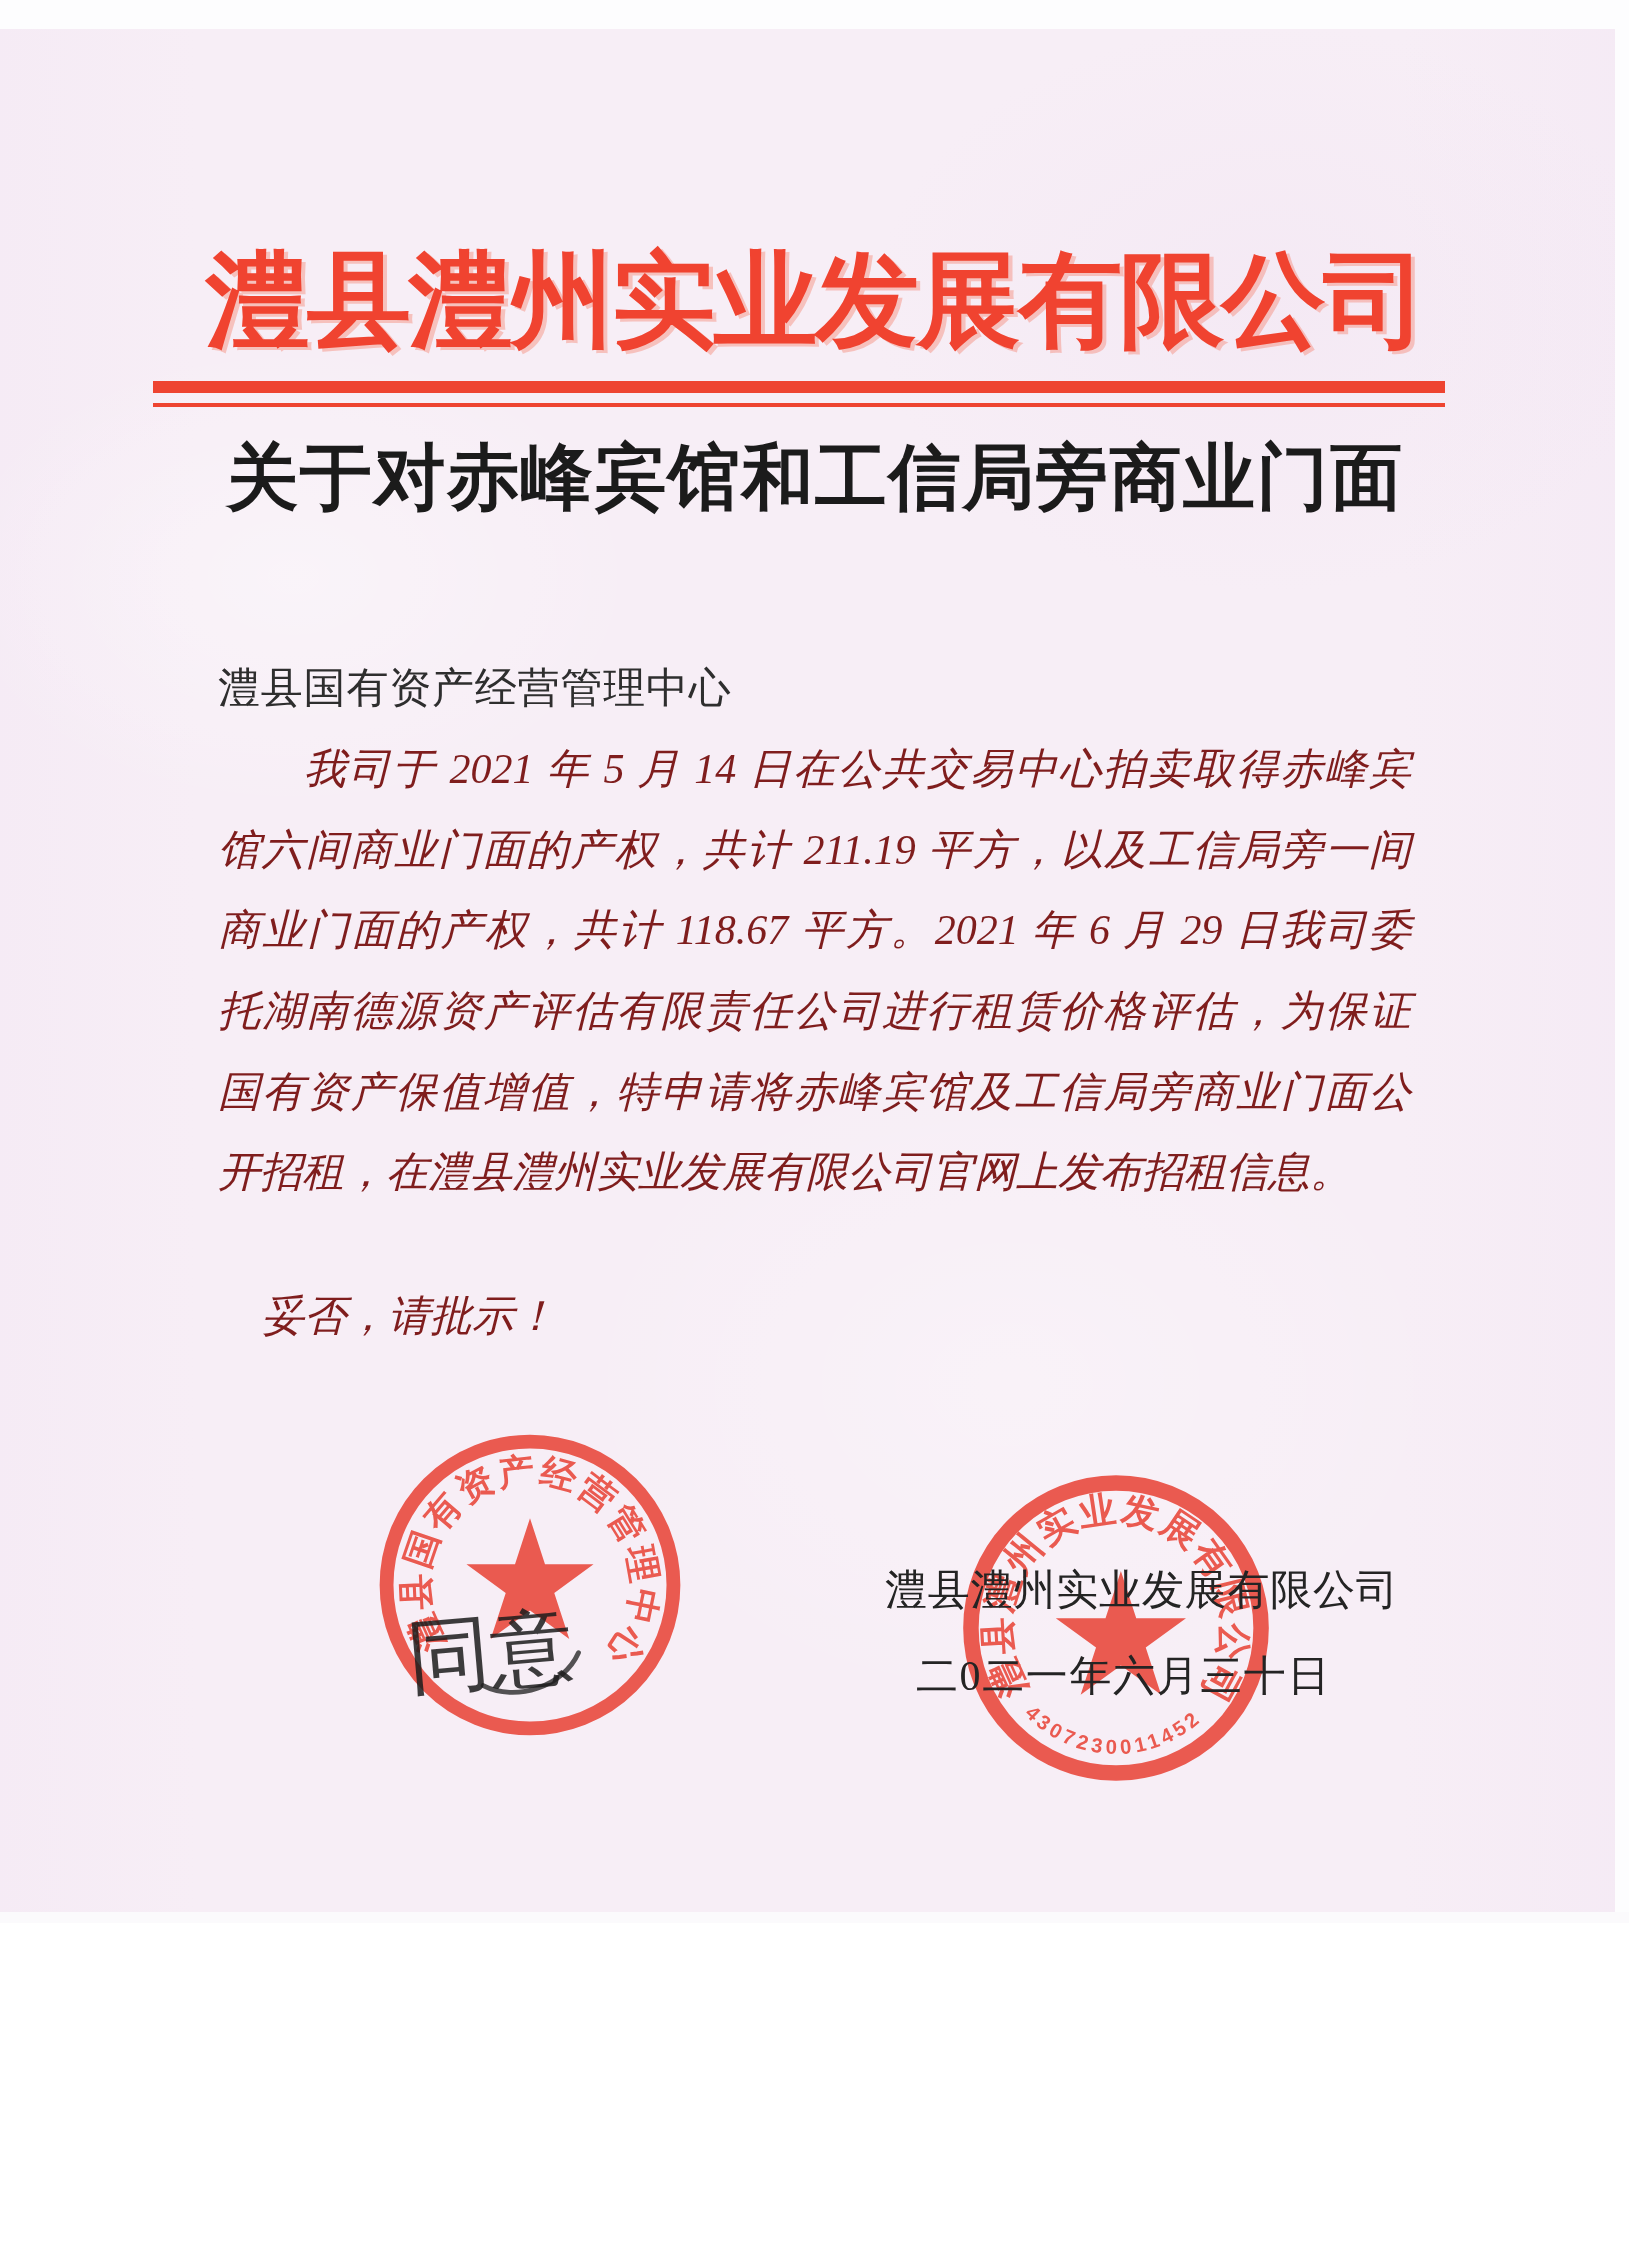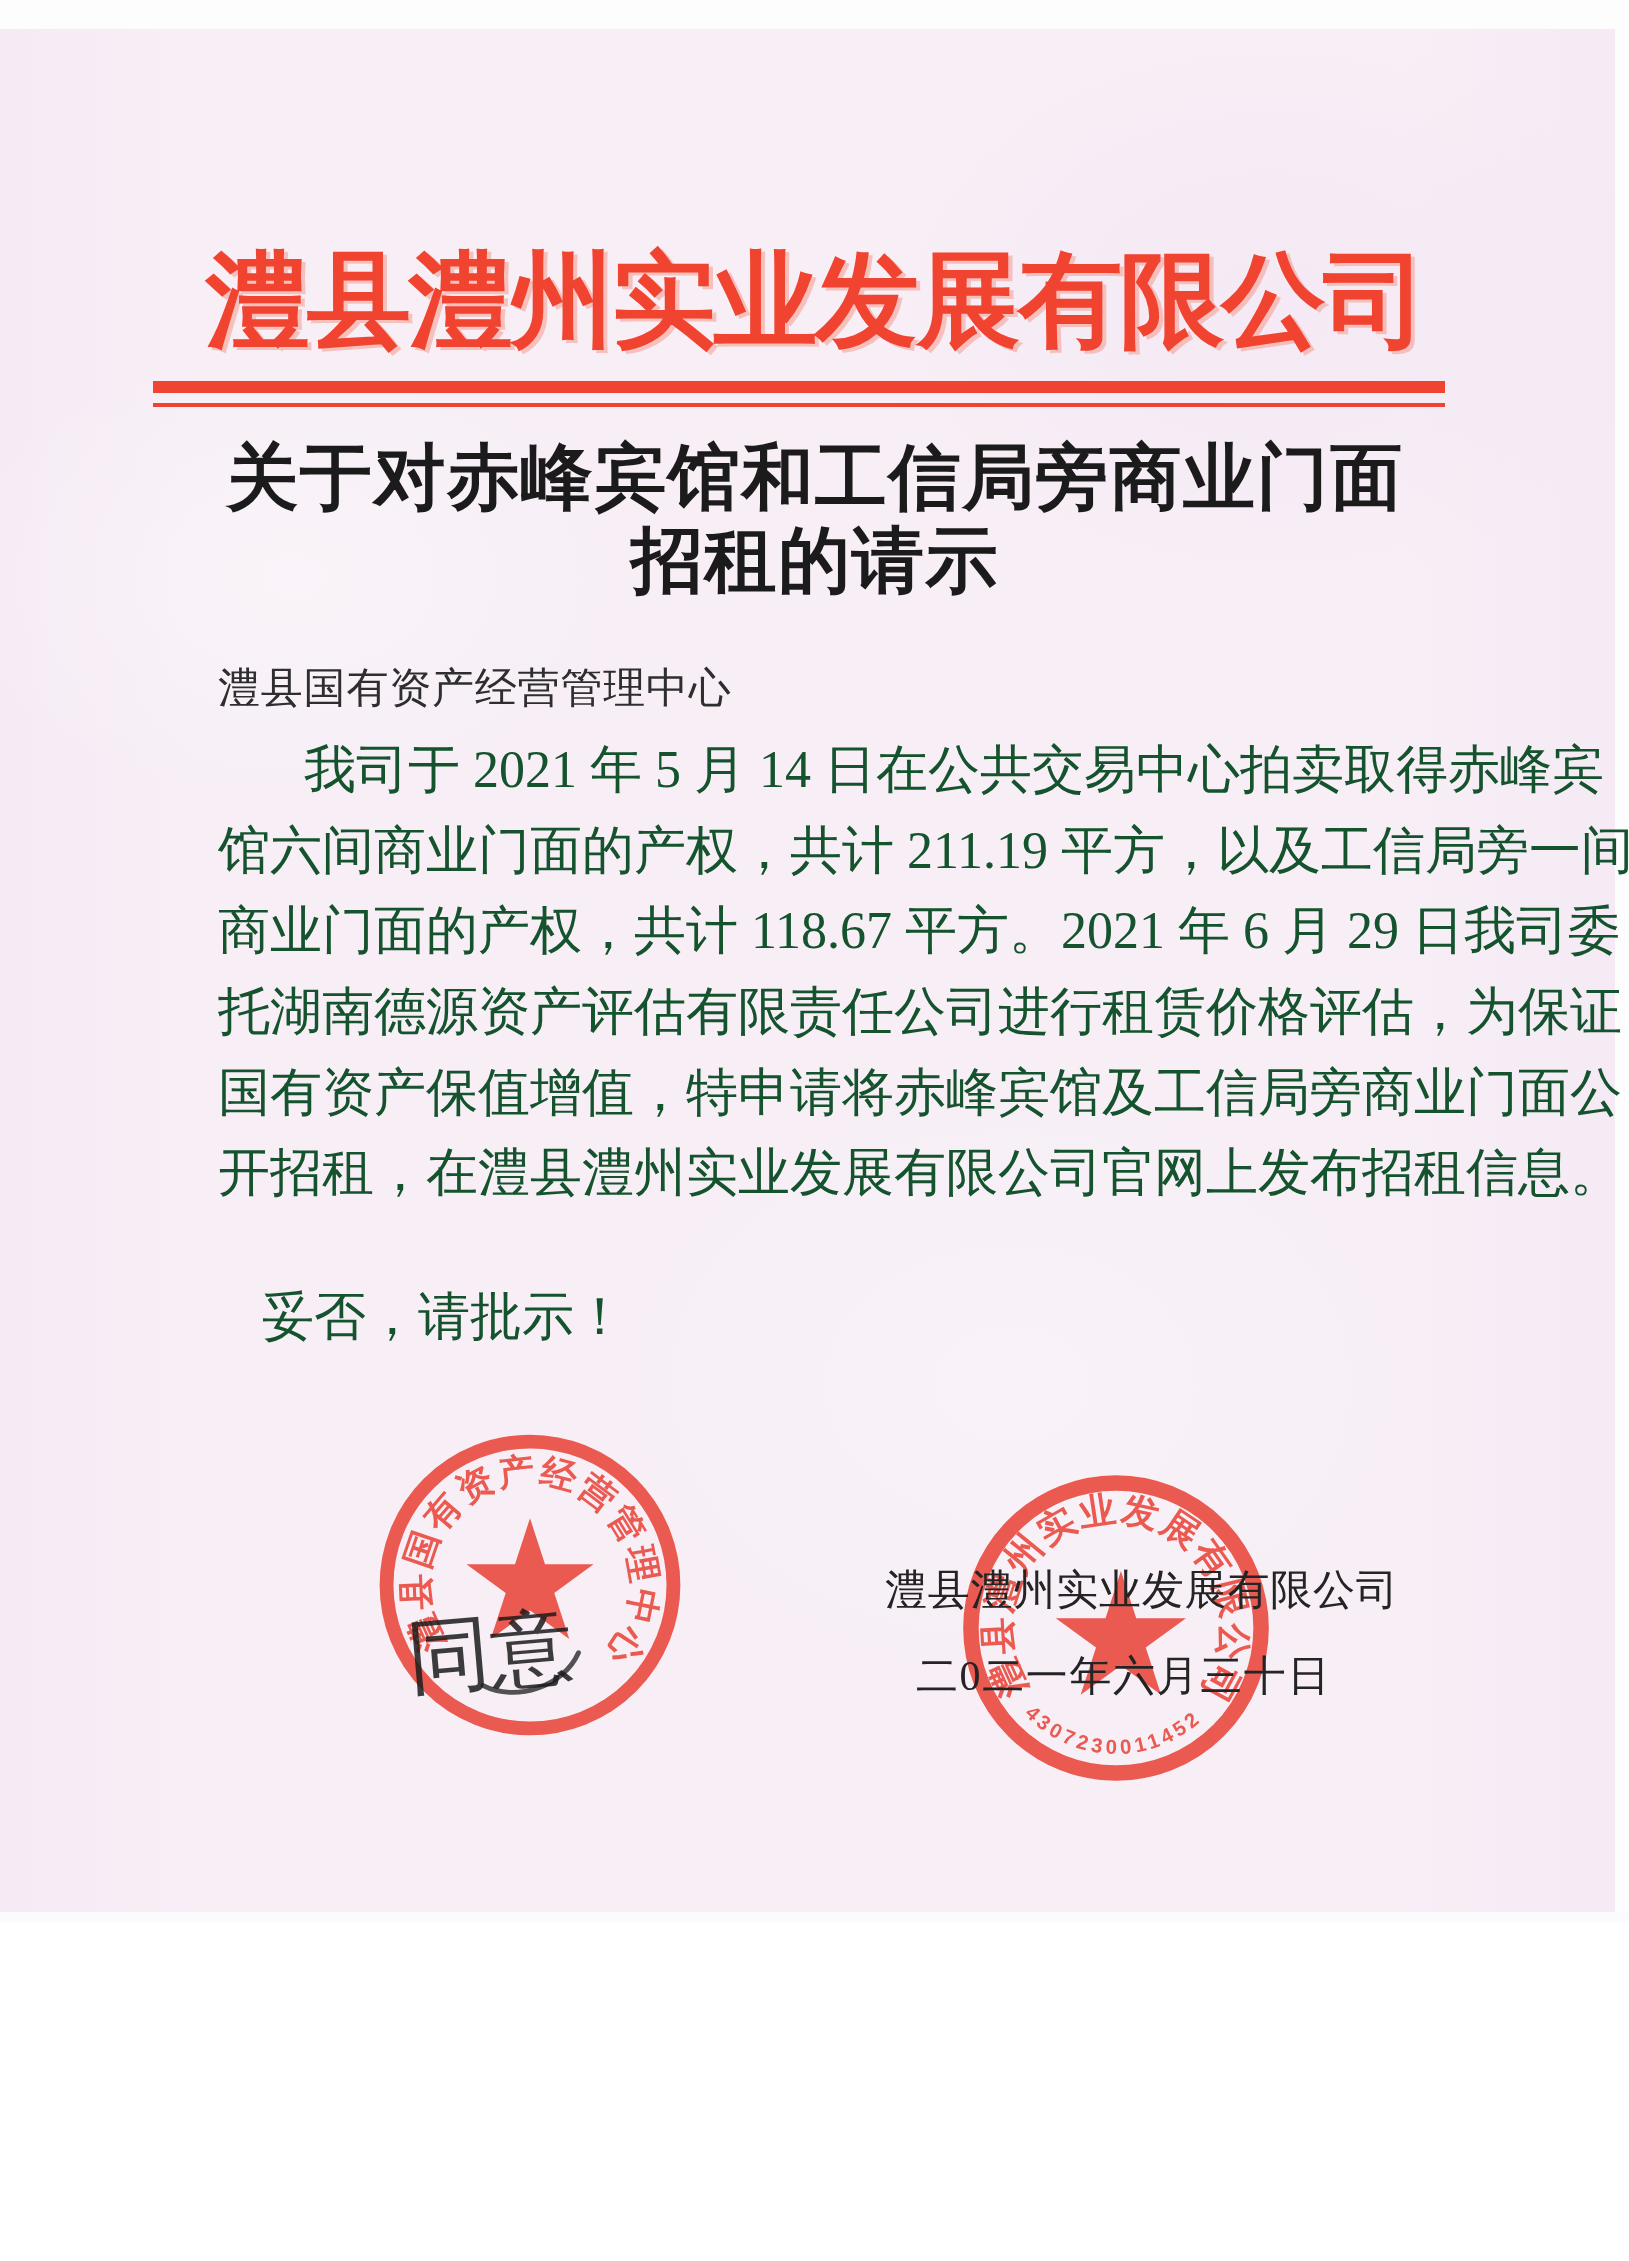--- a/index.html
+++ b/index.html
@@ -37,22 +37,22 @@
     font-weight:700;font-size:72px;line-height:67px;color:#1b1b1b;
     letter-spacing:1.6px;white-space:nowrap;
   }
   #doc-title-1{top:444px;}
   #doc-title-2{top:527px;}
   #salutation{
     position:absolute;left:218px;top:663px;font-size:42px;line-height:51px;
     color:#2e2e2e;white-space:nowrap;letter-spacing:0.8px;
   }
   .body-line{
-    position:absolute;left:218px;width:1193px;font-size:52px;line-height:51px;
-    color:#14532d;text-align:justify;text-align-last:justify;white-space:nowrap;
+    position:absolute;left:218px;width:1193px;font-size:42px;line-height:51px;
+    color:#7f1d1d;text-align:justify;text-align-last:justify;white-space:nowrap;font-style:italic;
   }
   .body-line.natural{text-align:center;text-align-last:left;}
   #line-0{top:744px;padding-left:86px;width:1107px;}
   #line-1{top:825px;}
   #line-2{top:905px;}
   #line-3{top:986px;}
   #line-4{top:1067px;}
   #line-5{top:1147px;}
   #line-6{top:1250px;padding-left:44px;width:1149px;margin-top:41px;}
   .closing{
@@ -74,21 +74,20 @@
   <div id="texture"></div>
   <div id="band-top" class="band"></div>
   <div id="band-right" class="band"></div>
   <div id="band-bottom" class="band"></div>
 
   <div id="letterhead">澧县澧州实业发展有限公司</div>
   <div id="rule-thick" class="rule"></div>
   <div id="rule-thin" class="rule"></div>
 
   <div id="doc-title-1" class="doc-title">关于对赤峰宾馆和工信局旁商业门面</div>
-  <div id="doc-title-2" class="doc-title">招租的请示</div>
 
   <div id="salutation">澧县国有资产经营管理中心</div>
 
   <div id="line-0" class="body-line">我司于 2021 年 5 月 14 日在公共交易中心拍卖取得赤峰宾</div>
   <div id="line-1" class="body-line">馆六间商业门面的产权，共计 211.19 平方，以及工信局旁一间</div>
   <div id="line-2" class="body-line">商业门面的产权，共计 118.67 平方。2021 年 6 月 29 日我司委</div>
   <div id="line-3" class="body-line">托湖南德源资产评估有限责任公司进行租赁价格评估，为保证</div>
   <div id="line-4" class="body-line">国有资产保值增值，特申请将赤峰宾馆及工信局旁商业门面公</div>
   <div id="line-5" class="body-line natural">开招租，在澧县澧州实业发展有限公司官网上发布招租信息。</div>
   <div id="line-6" class="body-line natural">妥否，请批示！</div>

